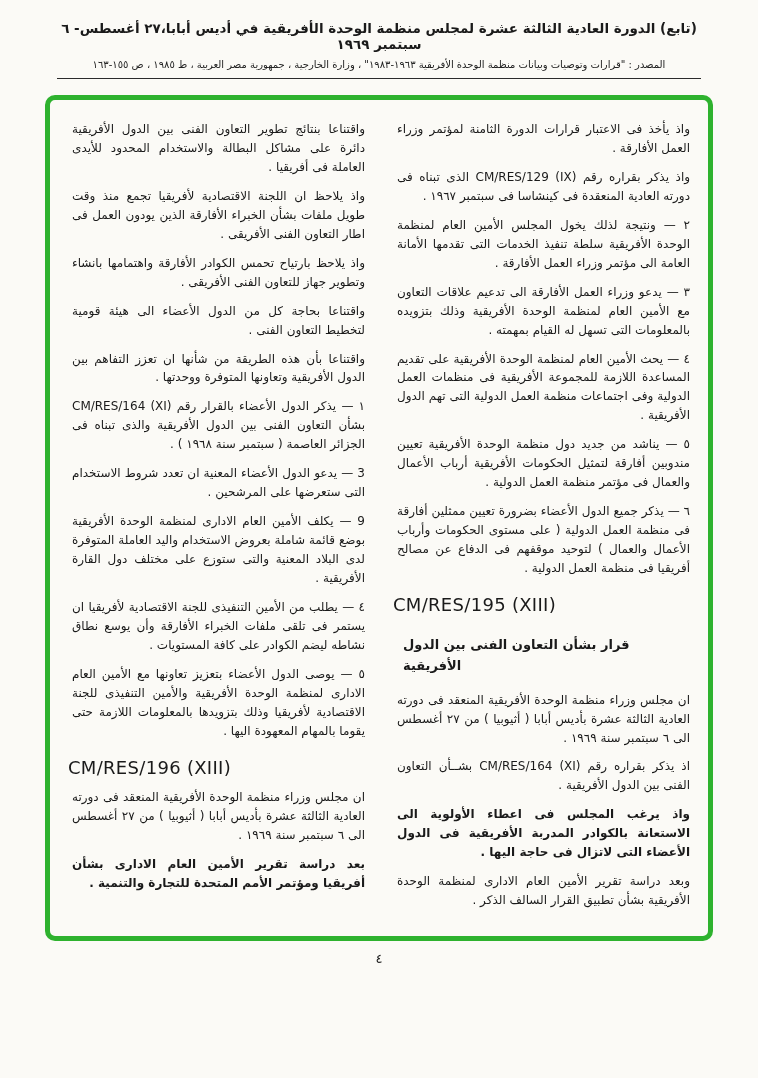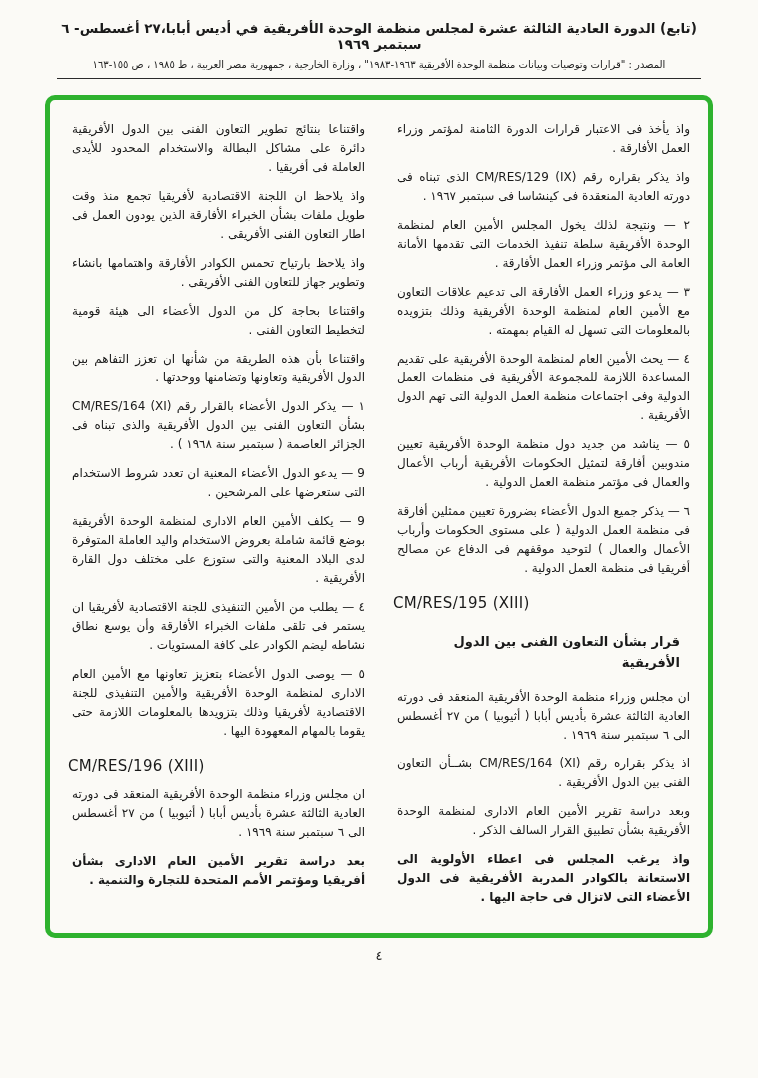--- a/index.html
+++ b/index.html
@@ -51,27 +51,27 @@
     .para {
       font-size: 12px;
       line-height: 1.58;
       text-align: justify;
       margin: 0 0 10px 4px;
     }
     .para.bold { font-weight: bold; }
     .code-line {
       direction: ltr;
       text-align: left;
-      font-size: 15px;
+      font-size: 18px;
       margin: 16px 0 10px 0;
       letter-spacing: 0.3px;
     }
     .res-heading {
       font-weight: bold;
-      text-align: right;
+      text-align: left;
       font-size: 13px;
       margin: 20px 10px 14px;
       line-height: 1.6;
     }
     .page-footer {
       text-align: center;
       margin-top: 10px;
       font-size: 13px;
     }
   </style>
@@ -93,32 +93,32 @@
       <p class="para">واذ يذكر بقراره رقم CM/RES/129 (IX) الذى تبناه فى دورته العادية المنعقدة فى كينشاسا فى سبتمبر ١٩٦٧ .</p>
       <p class="para">٢ — ونتيجة لذلك يخول المجلس الأمين العام لمنظمة الوحدة الأفريقية سلطة تنفيذ الخدمات التى تقدمها الأمانة العامة الى مؤتمر وزراء العمل الأفارقة .</p>
       <p class="para">٣ — يدعو وزراء العمل الأفارقة الى تدعيم علاقات التعاون مع الأمين العام لمنظمة الوحدة الأفريقية وذلك بتزويده بالمعلومات التى تسهل له القيام بمهمته .</p>
       <p class="para">٤ — يحث الأمين العام لمنظمة الوحدة الأفريقية على تقديم المساعدة اللازمة للمجموعة الأفريقية فى منظمات العمل الدولية وفى اجتماعات منظمة العمل الدولية التى تهم الدول الأفريقية .</p>
       <p class="para">٥ — يناشد من جديد دول منظمة الوحدة الأفريقية تعيين مندوبين أفارقة لتمثيل الحكومات الأفريقية أرباب الأعمال والعمال فى مؤتمر منظمة العمل الدولية .</p>
       <p class="para">٦ — يذكر جميع الدول الأعضاء بضرورة تعيين ممثلين أفارقة فى منظمة العمل الدولية ( على مستوى الحكومات وأرباب الأعمال والعمال ) لتوحيد موقفهم فى الدفاع عن مصالح أفريقيا فى منظمة العمل الدولية .</p>
       <p class="code-line">CM/RES/195 (XIII)</p>
       <h2 class="res-heading">قرار بشأن التعاون الفنى بين الدول الأفريقية</h2>
       <p class="para">ان مجلس وزراء منظمة الوحدة الأفريقية المنعقد فى دورته العادية الثالثة عشرة بأديس أبابا ( أثيوبيا ) من ٢٧ أغسطس الى ٦ سبتمبر سنة ١٩٦٩ .</p>
       <p class="para">اذ يذكر بقراره رقم CM/RES/164 (XI) بشــأن التعاون الفنى بين الدول الأفريقية .</p>
+      <p class="para bold">واذ يرغب المجلس فى اعطاء الأولوية الى الاستعانة بالكوادر المدربة الأفريقية فى الدول الأعضاء التى لاتزال فى حاجة اليها .</p>
       <p class="para">وبعد دراسة تقرير الأمين العام الادارى لمنظمة الوحدة الأفريقية بشأن تطبيق القرار السالف الذكر .</p>
-      <p class="para bold">واذ يرغب المجلس فى اعطاء الأولوية الى الاستعانة بالكوادر المدربة الأفريقية فى الدول الأعضاء التى لاتزال فى حاجة اليها .</p>
     </section>
 
     <section class="col">
       <p class="para">واقتناعا بنتائج تطوير التعاون الفنى بين الدول الأفريقية دائرة على مشاكل البطالة والاستخدام المحدود للأيدى العاملة فى أفريقيا .</p>
       <p class="para">واذ يلاحظ ان اللجنة الاقتصادية لأفريقيا تجمع منذ وقت طويل ملفات بشأن الخبراء الأفارقة الذين يودون العمل فى اطار التعاون الفنى الأفريقى .</p>
       <p class="para">واذ يلاحظ بارتياح تحمس الكوادر الأفارقة واهتمامها بانشاء وتطوير جهاز للتعاون الفنى الأفريقى .</p>
       <p class="para">واقتناعا بحاجة كل من الدول الأعضاء الى هيئة قومية لتخطيط التعاون الفنى .</p>
-      <p class="para">واقتناعا بأن هذه الطريقة من شأنها ان تعزز التفاهم بين الدول الأفريقية وتعاونها وتضامنها ووحدتها .</p>
+      <p class="para">واقتناعا بأن هذه الطريقة من شأنها ان تعزز التفاهم بين الدول الأفريقية وتعاونها المتوفرة ووحدتها .</p>
       <p class="para">١ — يذكر الدول الأعضاء بالقرار رقم CM/RES/164 (XI) بشأن التعاون الفنى بين الدول الأفريقية والذى تبناه فى الجزائر العاصمة ( سبتمبر سنة ١٩٦٨ ) .</p>
-      <p class="para">9 — يدعو الدول الأعضاء المعنية ان تعدد شروط الاستخدام التى ستعرضها على المرشحين .</p>
+      <p class="para">3 — يدعو الدول الأعضاء المعنية ان تعدد شروط الاستخدام التى ستعرضها على المرشحين .</p>
       <p class="para">9 — يكلف الأمين العام الادارى لمنظمة الوحدة الأفريقية بوضع قائمة شاملة بعروض الاستخدام واليد العاملة المتوفرة لدى البلاد المعنية والتى ستوزع على مختلف دول القارة الأفريقية .</p>
       <p class="para">٤ — يطلب من الأمين التنفيذى للجنة الاقتصادية لأفريقيا ان يستمر فى تلقى ملفات الخبراء الأفارقة وأن يوسع نطاق نشاطه ليضم الكوادر على كافة المستويات .</p>
       <p class="para">٥ — يوصى الدول الأعضاء بتعزيز تعاونها مع الأمين العام الادارى لمنظمة الوحدة الأفريقية والأمين التنفيذى للجنة الاقتصادية لأفريقيا وذلك بتزويدها بالمعلومات اللازمة حتى يقوما بالمهام المعهودة اليها .</p>
       <p class="code-line">CM/RES/196 (XIII)</p>
       <p class="para">ان مجلس وزراء منظمة الوحدة الأفريقية المنعقد فى دورته العادية الثالثة عشرة بأديس أبابا ( أثيوبيا ) من ٢٧ أغسطس الى ٦ سبتمبر سنة ١٩٦٩ .</p>
       <p class="para bold">بعد دراسة تقرير الأمين العام الادارى بشأن أفريقيا ومؤتمر الأمم المتحدة للتجارة والتنمية .</p>
     </section>
 
   </main>
 

